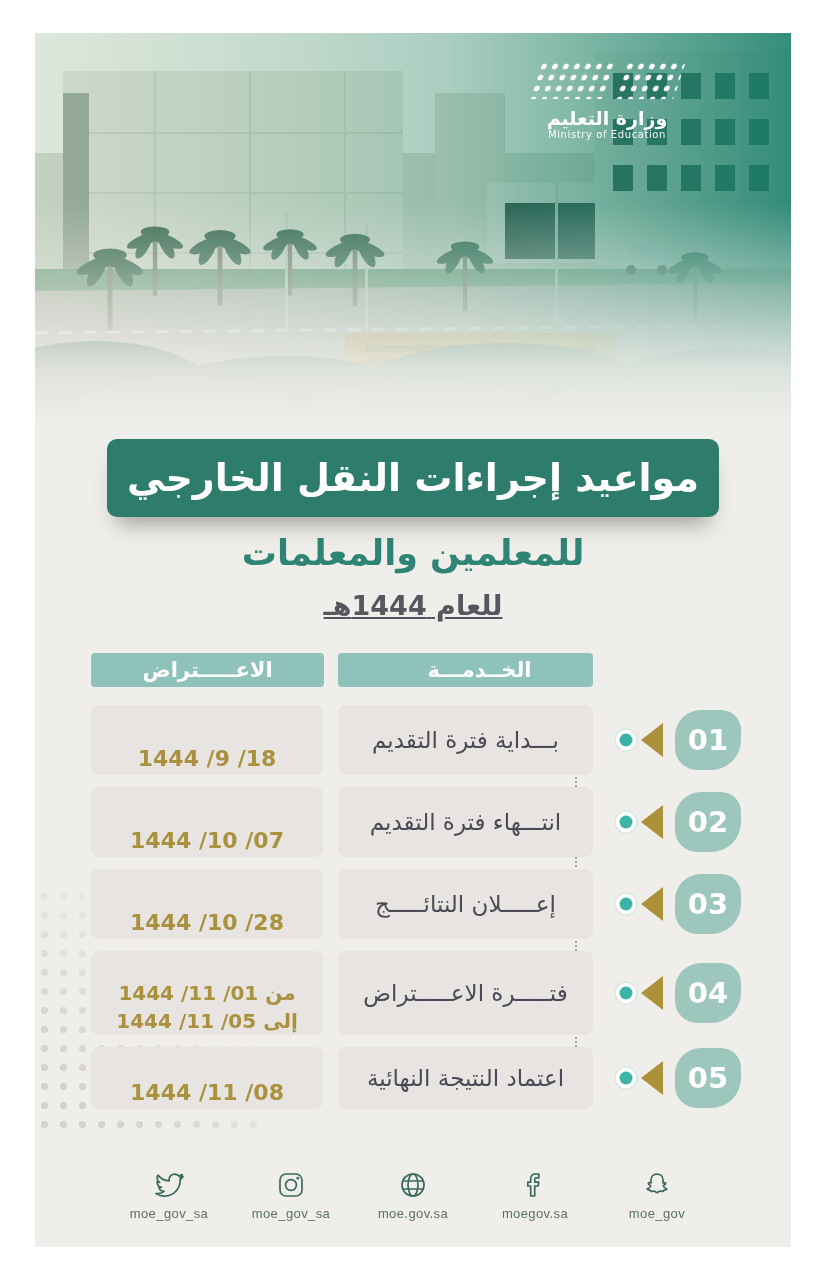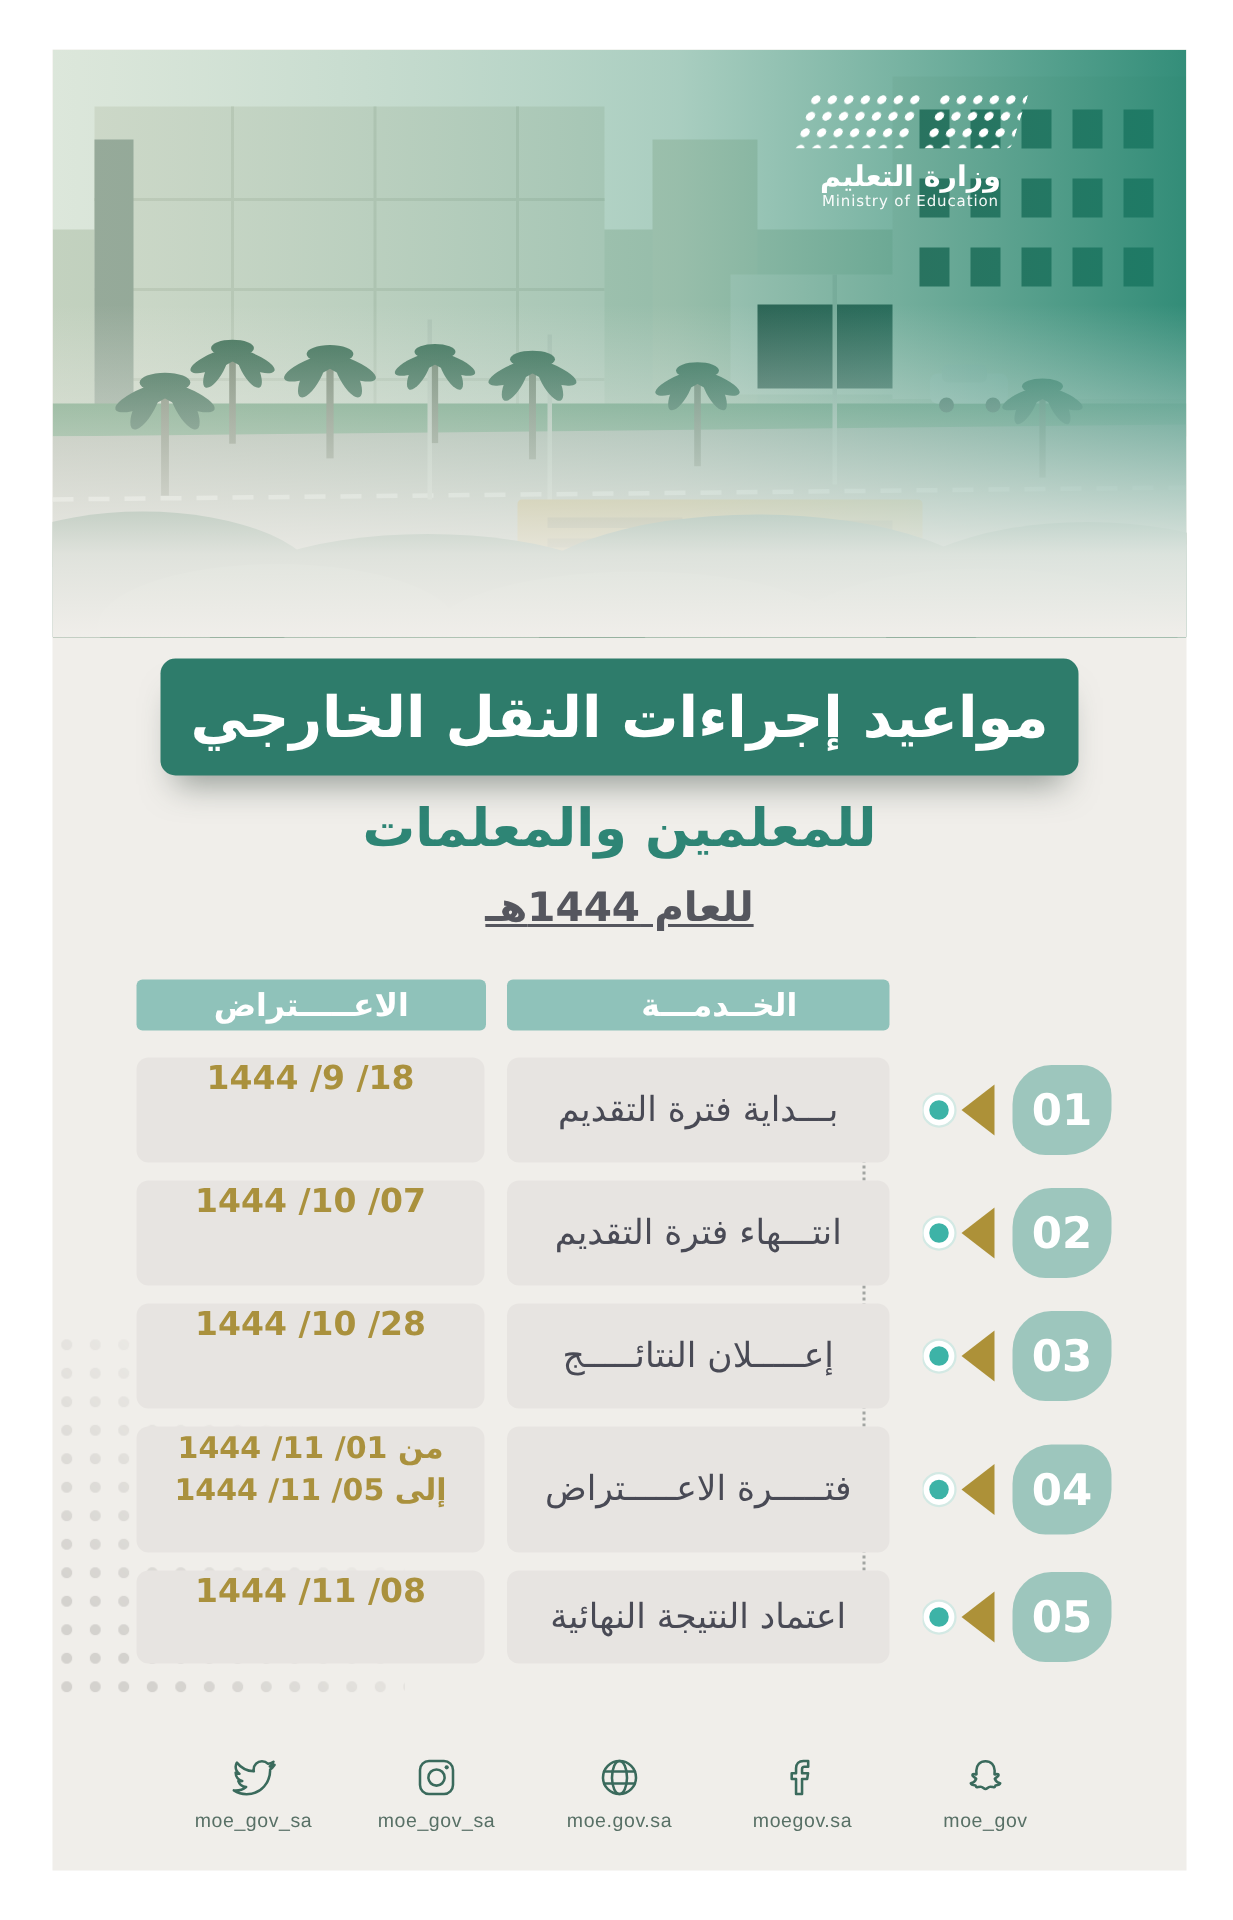--- a/index.html
+++ b/index.html
@@ -34,21 +34,21 @@
   .rows { position:relative; margin-top:18px; }
   .rows::before { content:""; position:absolute; top:36px; bottom:30px; right:164px; width:0; border-right:2px dotted var(--line_gray,#a2a5a2); z-index:0; }
   .trow { display:flex; align-items:center; direction:rtl; margin-bottom:12px; min-height:70px; position:relative; z-index:1; }
   .trow.tall { min-height:84px; }
   .trow.last { min-height:62px; margin-bottom:0; }
   .badge { width:66px; height:60px; flex:none; background:var(--badge_teal,#9dc6bd); border-radius:26px 20px 30px 22px; display:flex; align-items:center; justify-content:center; color:#fff; font-size:29px; font-weight:700; }
   .marker { width:50px; height:44px; flex:none; margin-right:10px; margin-left:22px; }
   .svc { width:255px; flex:none; margin-left:15px; background:var(--box_gray,#e7e4e1); border-radius:8px; min-height:70px; display:flex; align-items:center; justify-content:center; color:var(--service_text,#494a55); font-size:23px; font-weight:400; padding:8px 10px; }
   .trow.tall .svc { min-height:84px; }
   .trow.last .svc { min-height:62px; }
-  .dt { flex:1; background:var(--box_gray,#e7e4e1); border-radius:8px; min-height:70px; display:flex; flex-direction:column; align-items:center; justify-content:flex-start; color:var(--date_gold,#aa913d); font-size:22px; font-weight:700; direction:rtl; line-height:1.4; }
+  .dt { flex:1; background:var(--box_gray,#e7e4e1); border-radius:8px; min-height:70px; display:flex; flex-direction:column; align-items:center; justify-content:flex-end; color:var(--date_gold,#aa913d); font-size:22px; font-weight:700; direction:rtl; line-height:1.4; }
   .trow.tall .dt { min-height:84px; font-size:20px; }
   .trow.last .dt { min-height:62px; }
 
   
   .social { position:absolute; left:0; right:0; bottom:26px; display:flex; direction:ltr; justify-content:center; gap:34px; }
   .soc { display:flex; flex-direction:column; align-items:center; gap:5px; width:88px; }
   .soc svg { width:32px; height:32px; stroke:var(--footer_green,#3a6a5c); fill:none; stroke-width:1.7; stroke-linecap:round; stroke-linejoin:round; }
   .soc .handle { font-family:"Liberation Sans", sans-serif; font-size:13px; color:#587066; letter-spacing:.4px; }
 
   

